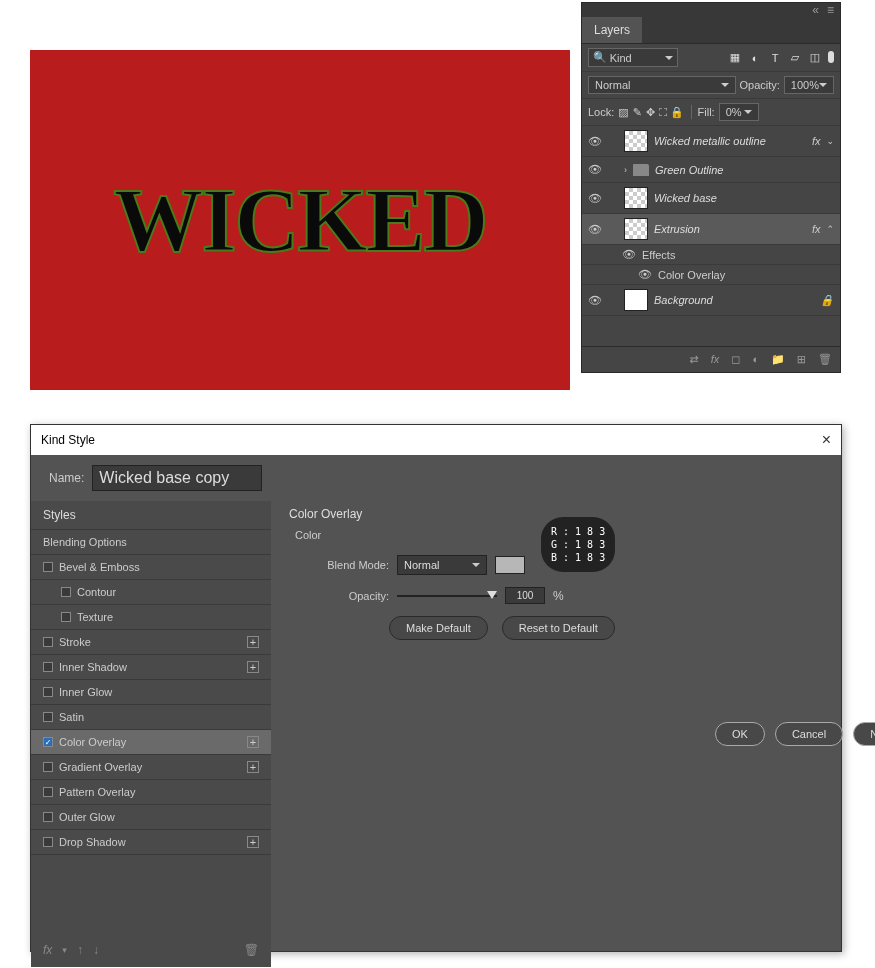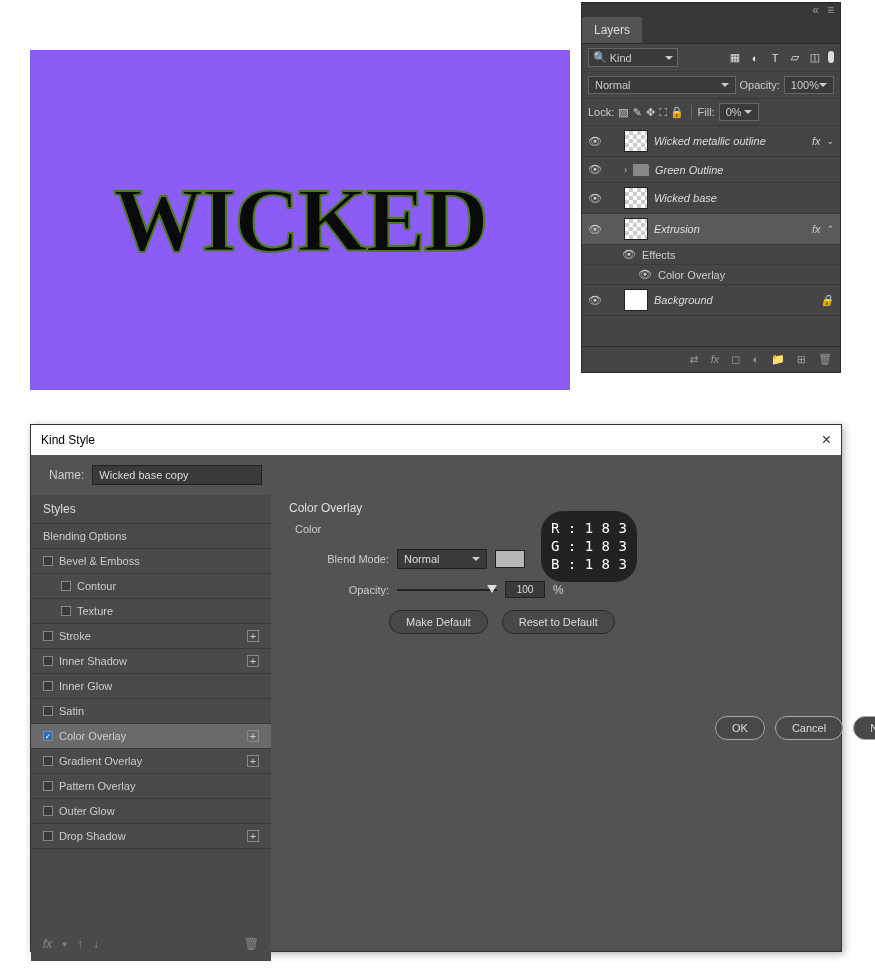--- a/index.html
+++ b/index.html
@@ -1,17 +1,17 @@
 <!DOCTYPE html>
 <html><head>
 <meta charset="utf-8">
 <style>
 * { box-sizing: border-box; margin: 0; padding: 0; }
 body { font-family: "Segoe UI", Tahoma, sans-serif; font-size: 12px; background: #fff; width: 875px; height: 968px; position: relative; color: #ccc; }
-.canvas-area { position: absolute; left: 30px; top: 50px; width: 540px; height: 340px; background: #8b5cf6; display: flex; align-items: center; justify-content: center; }
+.canvas-area { position: absolute; left: 30px; top: 50px; width: 540px; height: 340px; background: #b91c1c; display: flex; align-items: center; justify-content: center; }
 .wicked-logo { font-family: Georgia, serif; font-size: 90px; font-weight: bold; letter-spacing: -2px; color: #0a0a0a; text-shadow: 0 0 0 1px #6c9b3a, 2px 2px 0 #888; -webkit-text-stroke: 2px #4a7a1a; }
 .layers-panel { position: absolute; right: 34px; top: 2px; width: 260px; background: #535353; border: 1px solid #2a2a2a; }
 .panel-top { height: 14px; background: #383838; display:flex; justify-content:flex-end; align-items:center; padding:0 6px; gap:8px;}
 .panel-top span { color:#999; }
 .panel-tabs { display:flex; background:#383838; border-bottom:1px solid #2a2a2a;}
 .panel-tab { padding: 6px 12px; background: #535353; color:#ddd; font-size:12px; }
 .panel-row { display:flex; align-items:center; padding:4px 6px; gap:4px; background:#454545; border-bottom:1px solid #3a3a3a; font-size:11px;}
 .search-box { display:flex; align-items:center; background:#3a3a3a; border:1px solid #666; padding:2px 4px; gap:3px; width:90px;}
 .dropdown-caret { width:0; height:0; border-left:4px solid transparent; border-right:4px solid transparent; border-top:4px solid #ccc; margin-left:auto;}
 .dropdown-box { display:flex; align-items:center; background:#3a3a3a; border:1px solid #666; padding:2px 6px; min-width:40px;}
@@ -29,42 +29,42 @@
 .chevron { font-size:9px; color:#ccc; }
 .sub-item { padding-left:40px; font-size:11px; color:#ccc; display:flex; align-items:center; gap:6px; min-height:20px; border-bottom:1px solid #3a3a3a;}
 .panel-spacer { height:30px; background:#454545; }
 .panel-bottom { display:flex; justify-content:flex-end; gap:12px; padding:6px 8px; background:#454545; border-top:1px solid #2a2a2a; font-size:11px; color:#999;}
 
 .layer-style-dialog { position:absolute; left:30px; top:424px; width:812px; height:528px; background:#535353; border:1px solid #333; box-shadow:2px 2px 8px rgba(0,0,0,0.3);}
 .dialog-title { background:#fff; color:#000; padding:6px 10px; font-size:12px; display:flex; align-items:center;}
 .dialog-close { margin-left:auto; font-size:16px; color:#333; cursor:pointer;}
 .dialog-body { display:flex; height:calc(100% - 60px); }
 .name-row { padding:10px 18px; display:flex; align-items:center; gap:8px; color:#ccc;}
-.name-input { background:#3a3a3a; border:1px solid #222; color:#ddd; padding:3px 6px; width:170px; font-size:11px;}
+.name-input { background:#3a3a3a; border:1px solid #222; color:#ddd; padding:3px 6px; width:170px; font-size:16px;}
 .styles-sidebar { width:240px; background:#4a4a4a; display:flex; flex-direction:column;}
 .styles-header { padding:7px 12px; background:#4a4a4a; border-bottom:1px solid #3a3a3a; color:#ddd; font-size:12px;}
 .style-item { display:flex; align-items:center; padding:6px 12px; border-bottom:1px solid #3a3a3a; gap:6px; font-size:11px; color:#ccc;}
 .style-item.selected { background:#6a6a6a; }
 .style-checkbox { width:10px; height:10px; border:1px solid #888; background:#3a3a3a; display:inline-flex; align-items:center; justify-content:center; font-size:8px; color:#fff;}
 .style-checkbox.checked { background:#2a6db8; }
 .style-checkbox.checked::after { content:"✓"; }
 .style-plus { margin-left:auto; width:12px; height:12px; border:1px solid #888; display:inline-flex; align-items:center; justify-content:center; font-size:11px; color:#ccc;}
 .sub-style { padding-left:30px; }
 .sidebar-footer { margin-top:auto; padding:10px 12px; display:flex; gap:10px; align-items:center; color:#888;}
 .main-pane { flex:1; padding:6px 18px; position:relative;}
 .section-title { color:#ddd; font-size:12px; margin-bottom:8px;}
 .sub-title { color:#ccc; font-size:11px; padding-left:6px; margin-bottom:14px;}
 .field-row { display:flex; align-items:center; gap:8px; margin-bottom:12px; padding-left:20px;}
 .field-label { width:80px; text-align:right; color:#ccc; font-size:11px;}
 .select-box { background:#3a3a3a; border:1px solid #222; color:#ddd; padding:3px 6px; width:90px; display:flex; align-items:center; font-size:11px;}
 .color-swatch { width:30px; height:18px; background:#b7b7b7; border:1px solid #222; display:inline-block;}
 .slider-track { width:100px; height:2px; background:#222; position:relative;}
 .slider-thumb { position:absolute; right:0; top:-4px; width:0; height:0; border-left:5px solid transparent; border-right:5px solid transparent; border-top:8px solid #ddd;}
 .value-box { background:#3a3a3a; border:1px solid #222; color:#ddd; padding:2px 4px; width:40px; text-align:center; font-size:10px;}
-.rgb-tooltip { position:absolute; left:270px; top:16px; background:#222; color:#fff; padding:8px 10px; font-family:monospace; font-size:14px; line-height:1.3;border-radius:22px;}
+.rgb-tooltip { position:absolute; left:270px; top:16px; background:#222; color:#fff; padding:8px 10px; font-family:monospace; font-size:10px; line-height:1.3;border-radius:22px;}
 .default-buttons { display:flex; gap:14px; padding-left:100px; margin-top:10px;}
 .ps-button { background:#484848; border:1px solid #2a2a2a; border-radius:14px; color:#ddd; padding:5px 16px; font-size:11px; cursor:pointer; white-space:nowrap;}
 .right-pane { width:140px; padding:10px 14px; display:flex; flex-direction:row; gap:10px; align-items:center;}
 .ps-button.primary { border:1px solid #aaa; width:110px; text-align:center;}
 .preview-check { display:flex; align-items:center; gap:6px; color:#ddd; font-size:11px;}
 .preview-box { width:110px; height:100px; background:#333; display:flex; align-items:center; justify-content:center; margin-top:8px;}
 .preview-inner { width:66px; height:66px; background:#b7b7b7;}
 .lock-icon { font-size:11px;}
 .lock-divider { width:1px; height:14px; background:#666; margin:0 2px;}
 </style>

